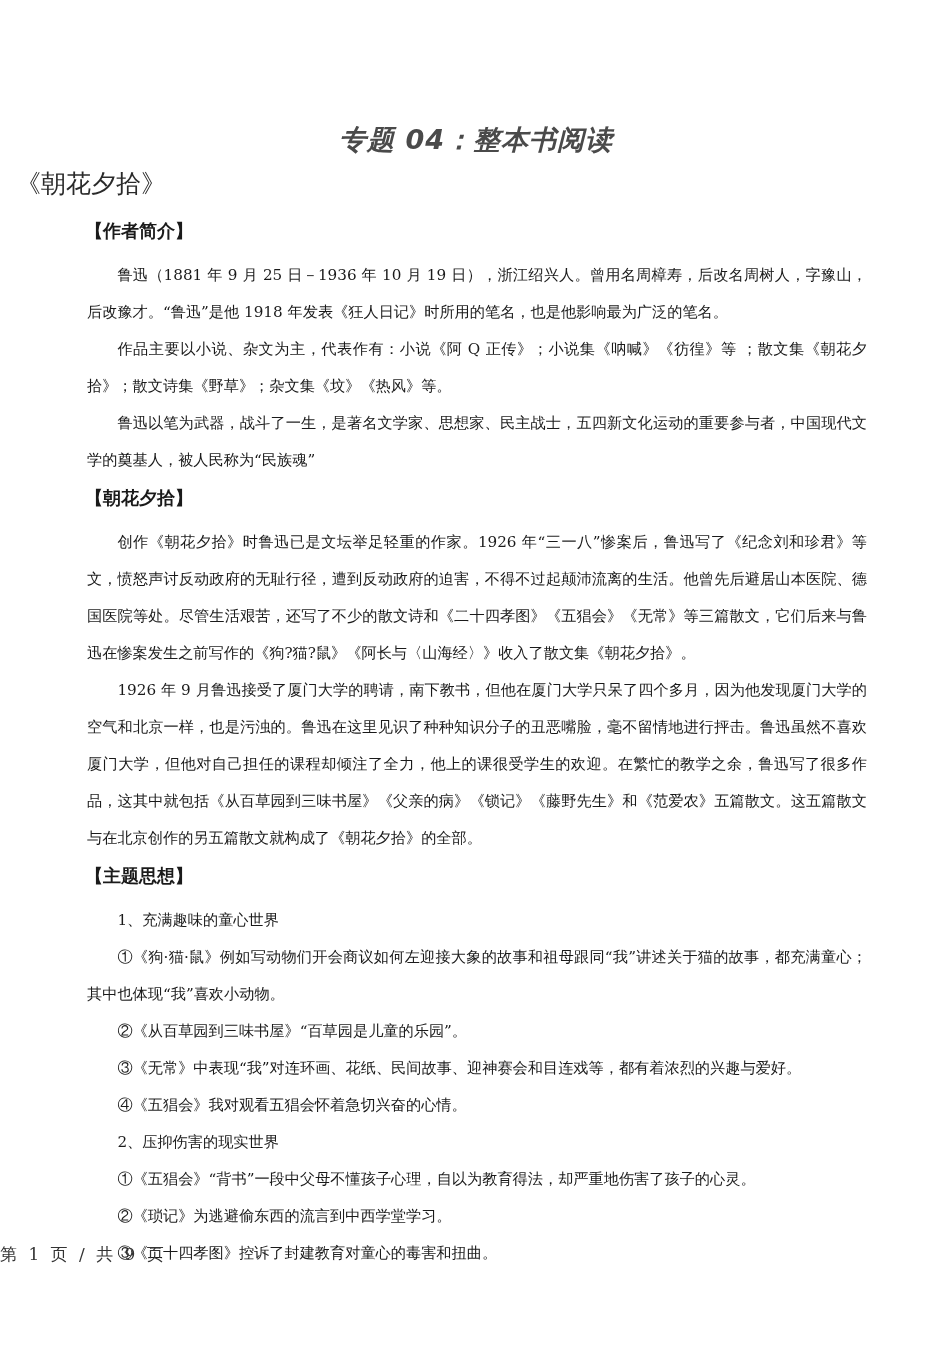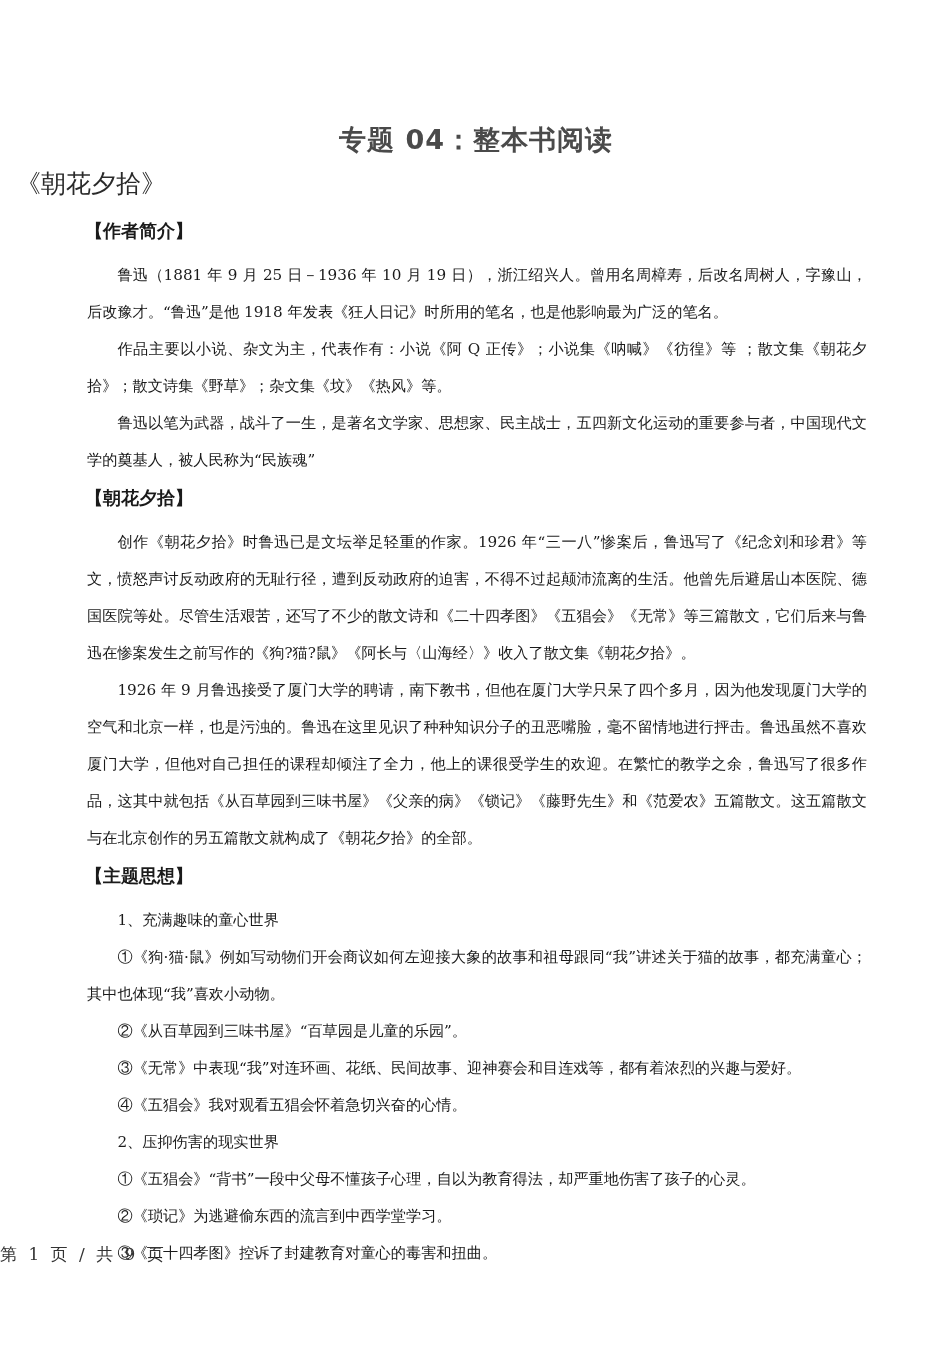--- a/index.html
+++ b/index.html
@@ -7,20 +7,21 @@
     width: 952px; height: 1347px; position: relative; overflow: hidden;
     font-family: "DejaVu Serif", "Liberation Serif", serif;
     color: #1a1a1a;
   }
   .page { position: absolute; left: 0; top: 0; width: 952px; height: 1347px; }
   .title-main {
     position: absolute; top: 120px; left: 0; width: 952px; text-align: center;
     font-family: "DejaVu Sans", "Liberation Sans", sans-serif;
     font-weight: bold; font-size: 27px; color: #4a4a4a; letter-spacing: 1px;
     line-height: 40px;
+    font-style: italic;
   }
   .title-sub {
     position: absolute; top: 164px; left: 16px; width: 952px; 
     font-size: 25px; color: #2a2a2a; line-height: 40px;
   }
   .content {
     position: absolute; left: 87px; top: 212px; width: 780px;
     font-size: 15.2px; line-height: 37px;
   }
   .section-head {

